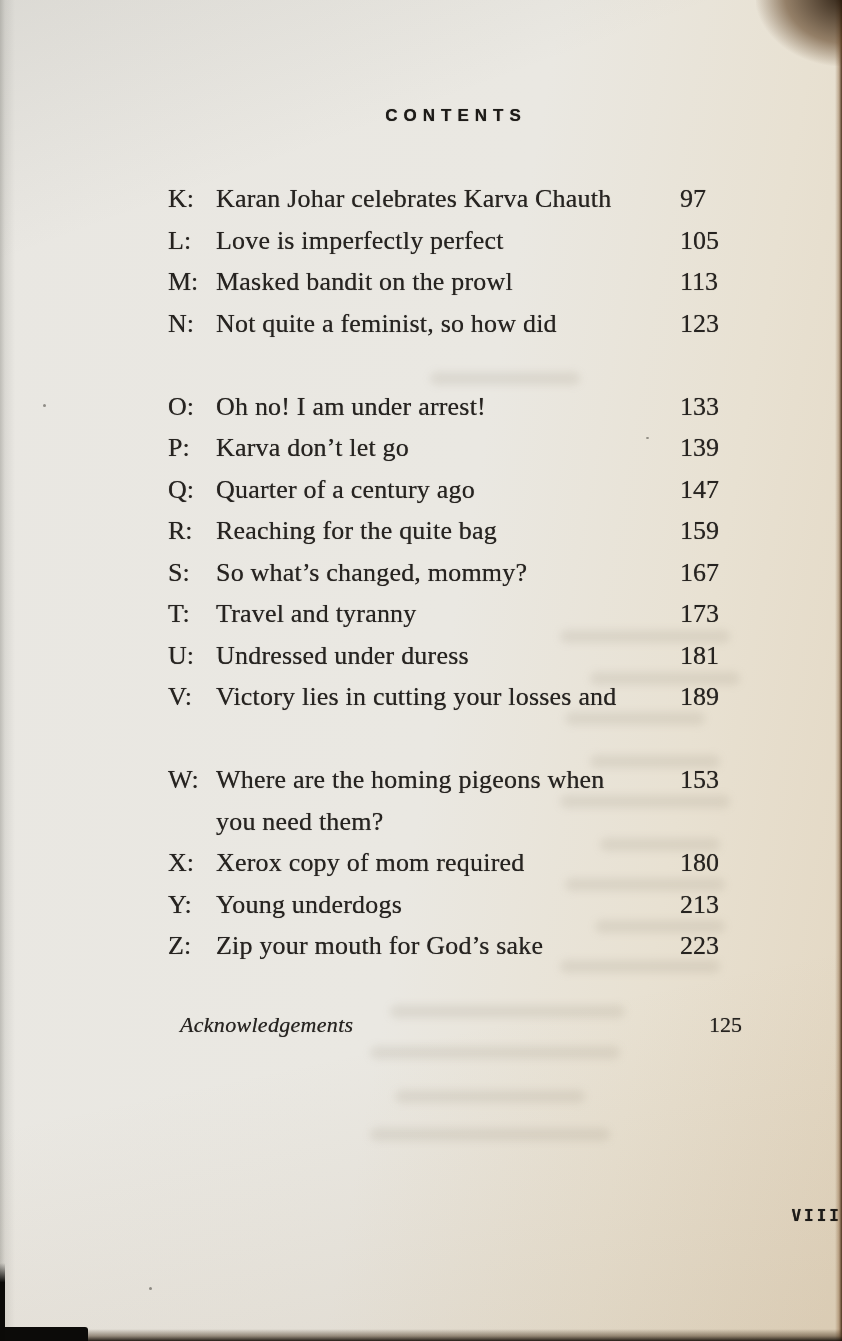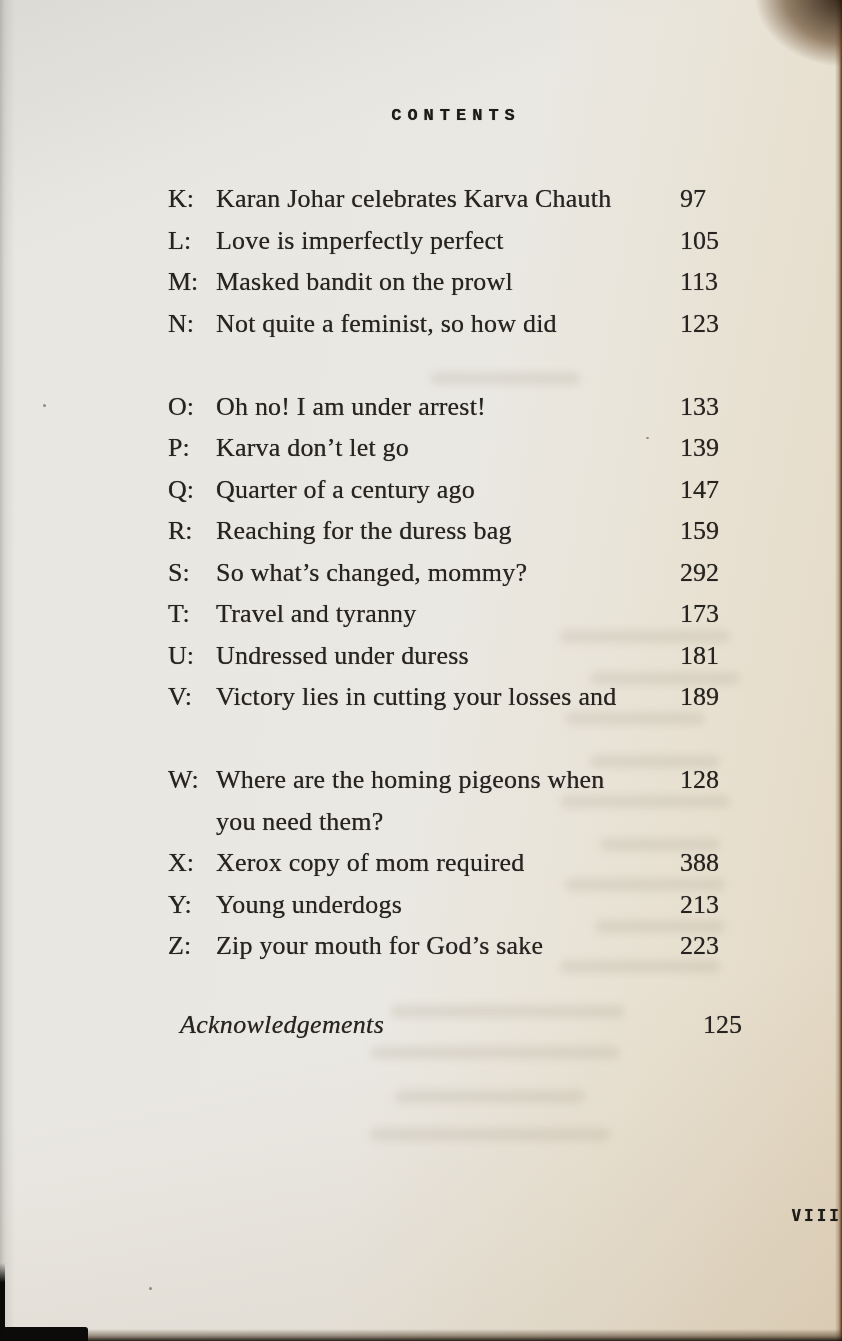--- a/index.html
+++ b/index.html
@@ -41,33 +41,33 @@
     background:linear-gradient(0deg, #0b0a08 75%, rgba(11,10,8,0) 100%);
   }
   .speck { position:absolute; border-radius:50%; background:rgba(70,65,58,0.55); z-index:2; }
   
   .ghost { position:absolute; height:13px; border-radius:7px;
     background:rgba(150,140,120,0.32); filter:blur(4px); opacity:.55; z-index:1; }
   
   .contents-header {
     position:absolute; left:70px; right:0; top:106px; z-index:2;
     margin:0; text-align:center;
-    font-family:Liberation Mono, monospace; font-weight:700;
+    font-family:Liberation Sans, sans-serif; font-weight:700;
     font-size:17px; letter-spacing:6px; color:#1d1b18;
     text-shadow:0 0 .7px rgba(30,26,22,.85);
   }
   .toc { position:absolute; left:168px; right:100px; top:178px; z-index:2; }
   .toc-row { display:flex; height:41.5px; line-height:41.5px;
     font-size:26px; color:#262320; text-shadow:0 0 .7px rgba(38,35,32,.7); }
   .col-letter { width:48px; flex:0 0 48px; }
   .col-title { flex:1 1 auto; letter-spacing:.2px; }
   .col-page { flex:0 0 62px; }
   .backmatter { position:absolute; left:180px; right:100px; top:1004px; z-index:2;
     display:flex; height:41.5px; line-height:41.5px;
-    font-size:26px; color:#262320; text-shadow:0 0 .7px rgba(38,35,32,.7); }
+    font-size:22px; color:#262320; text-shadow:0 0 .7px rgba(38,35,32,.7); }
   .bm-title { flex:1 1 auto; font-style:italic; letter-spacing:.3px; }
   .bm-page { flex:0 0 62px; text-align:right; }
   .folio {
     position:absolute; left:70px; right:0; top:1206px; z-index:2; text-align:right;
     font-family:"DejaVu Sans Mono", monospace; font-weight:700;
     font-size:16px; letter-spacing:3px; color:#1d1b18;
     text-shadow:0 0 .7px rgba(30,26,22,.85);
   }
 </style>
 </head>
@@ -132,27 +132,27 @@
     <span class="col-title">Karva don’t let go</span>
     <span class="col-page">139</span>
   </div>
       <div class="toc-row">
     <span class="col-letter">Q:</span>
     <span class="col-title">Quarter of a century ago</span>
     <span class="col-page">147</span>
   </div>
       <div class="toc-row">
     <span class="col-letter">R:</span>
-    <span class="col-title">Reaching for the duress bag</span>
+    <span class="col-title">Reaching for the quite bag</span>
     <span class="col-page">159</span>
   </div>
       <div class="toc-row">
     <span class="col-letter">S:</span>
     <span class="col-title">So what’s changed, mommy?</span>
-    <span class="col-page">292</span>
+    <span class="col-page">167</span>
   </div>
       <div class="toc-row">
     <span class="col-letter">T:</span>
     <span class="col-title">Travel and tyranny</span>
     <span class="col-page">173</span>
   </div>
       <div class="toc-row">
     <span class="col-letter">U:</span>
     <span class="col-title">Undressed under duress</span>
     <span class="col-page">181</span>
@@ -162,31 +162,31 @@
     <span class="col-title">Victory lies in cutting your losses and</span>
     <span class="col-page">189</span>
   </div>
       <div class="toc-row">
     <span class="col-letter"></span>
     <span class="col-page"></span>
   </div>
       <div class="toc-row">
     <span class="col-letter">W:</span>
     <span class="col-title">Where are the homing pigeons when</span>
-    <span class="col-page">128</span>
+    <span class="col-page">153</span>
   </div>
       <div class="toc-row">
     <span class="col-letter"></span>
     <span class="col-title">you need them?</span>
     <span class="col-page"></span>
   </div>
       <div class="toc-row">
     <span class="col-letter">X:</span>
     <span class="col-title">Xerox copy of mom required</span>
-    <span class="col-page">388</span>
+    <span class="col-page">180</span>
   </div>
       <div class="toc-row">
     <span class="col-letter">Y:</span>
     <span class="col-title">Young underdogs</span>
     <span class="col-page">213</span>
   </div>
       <div class="toc-row">
     <span class="col-letter">Z:</span>
     <span class="col-title">Zip your mouth for God’s sake</span>
     <span class="col-page">223</span>

